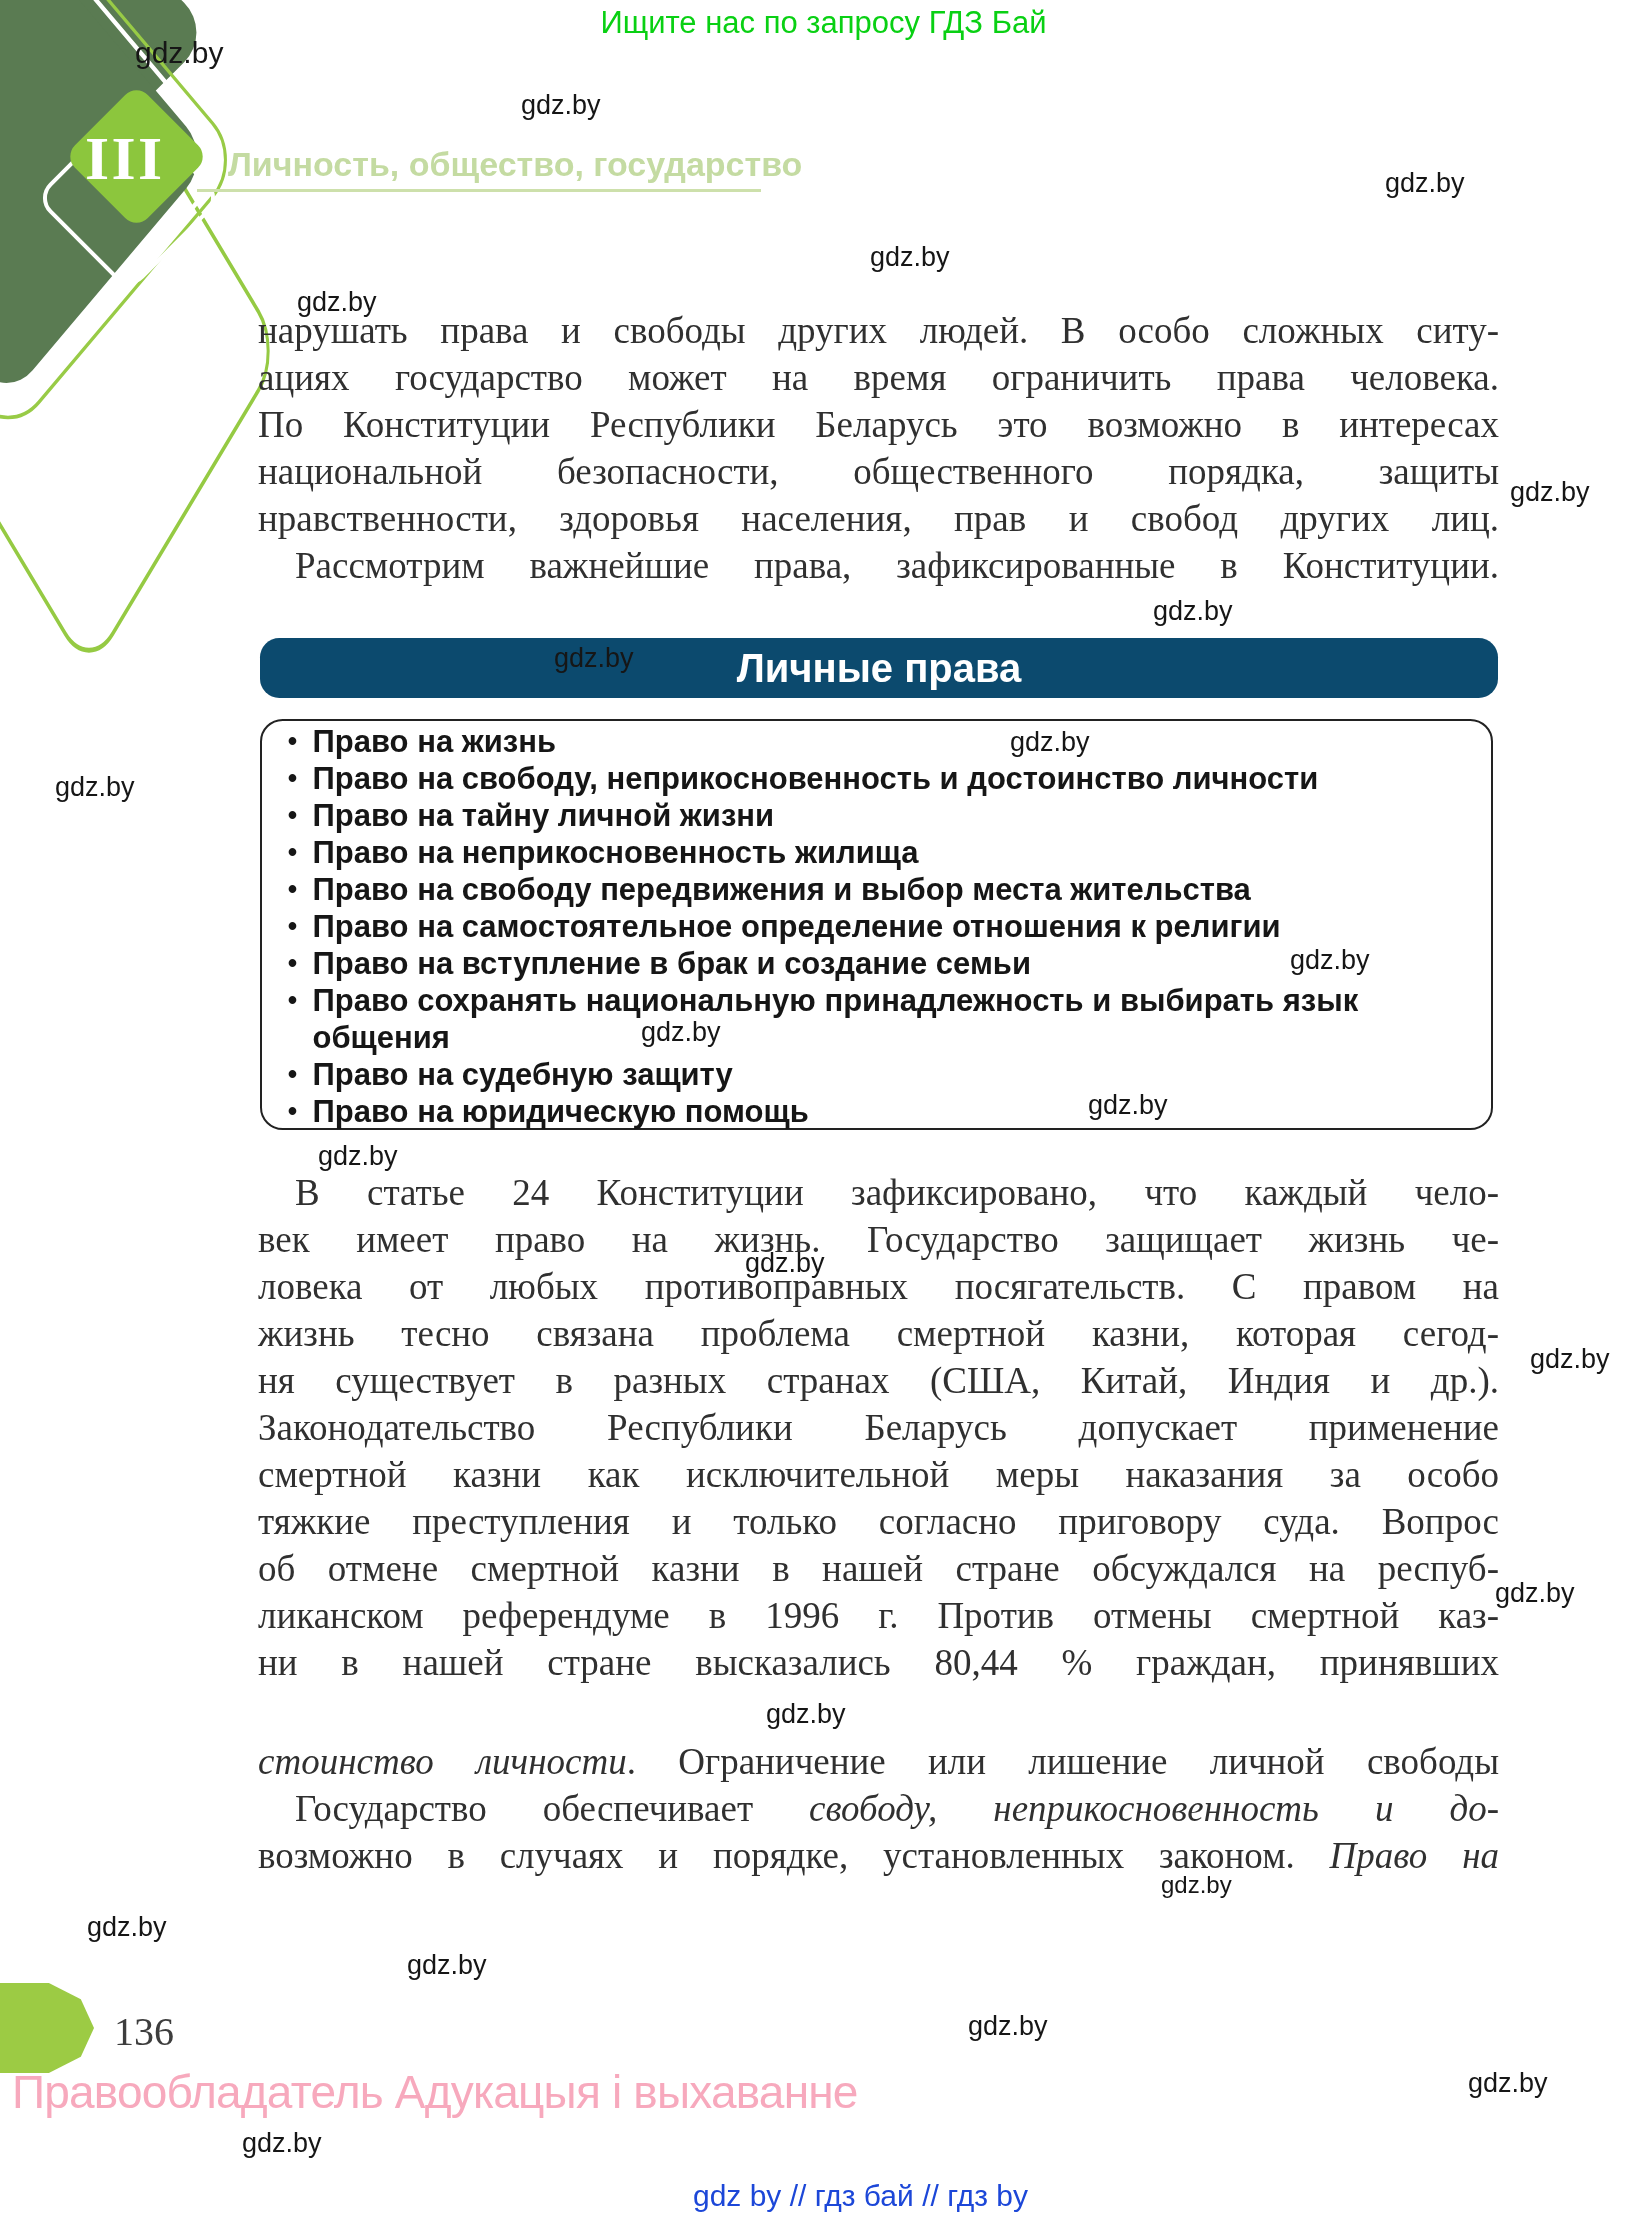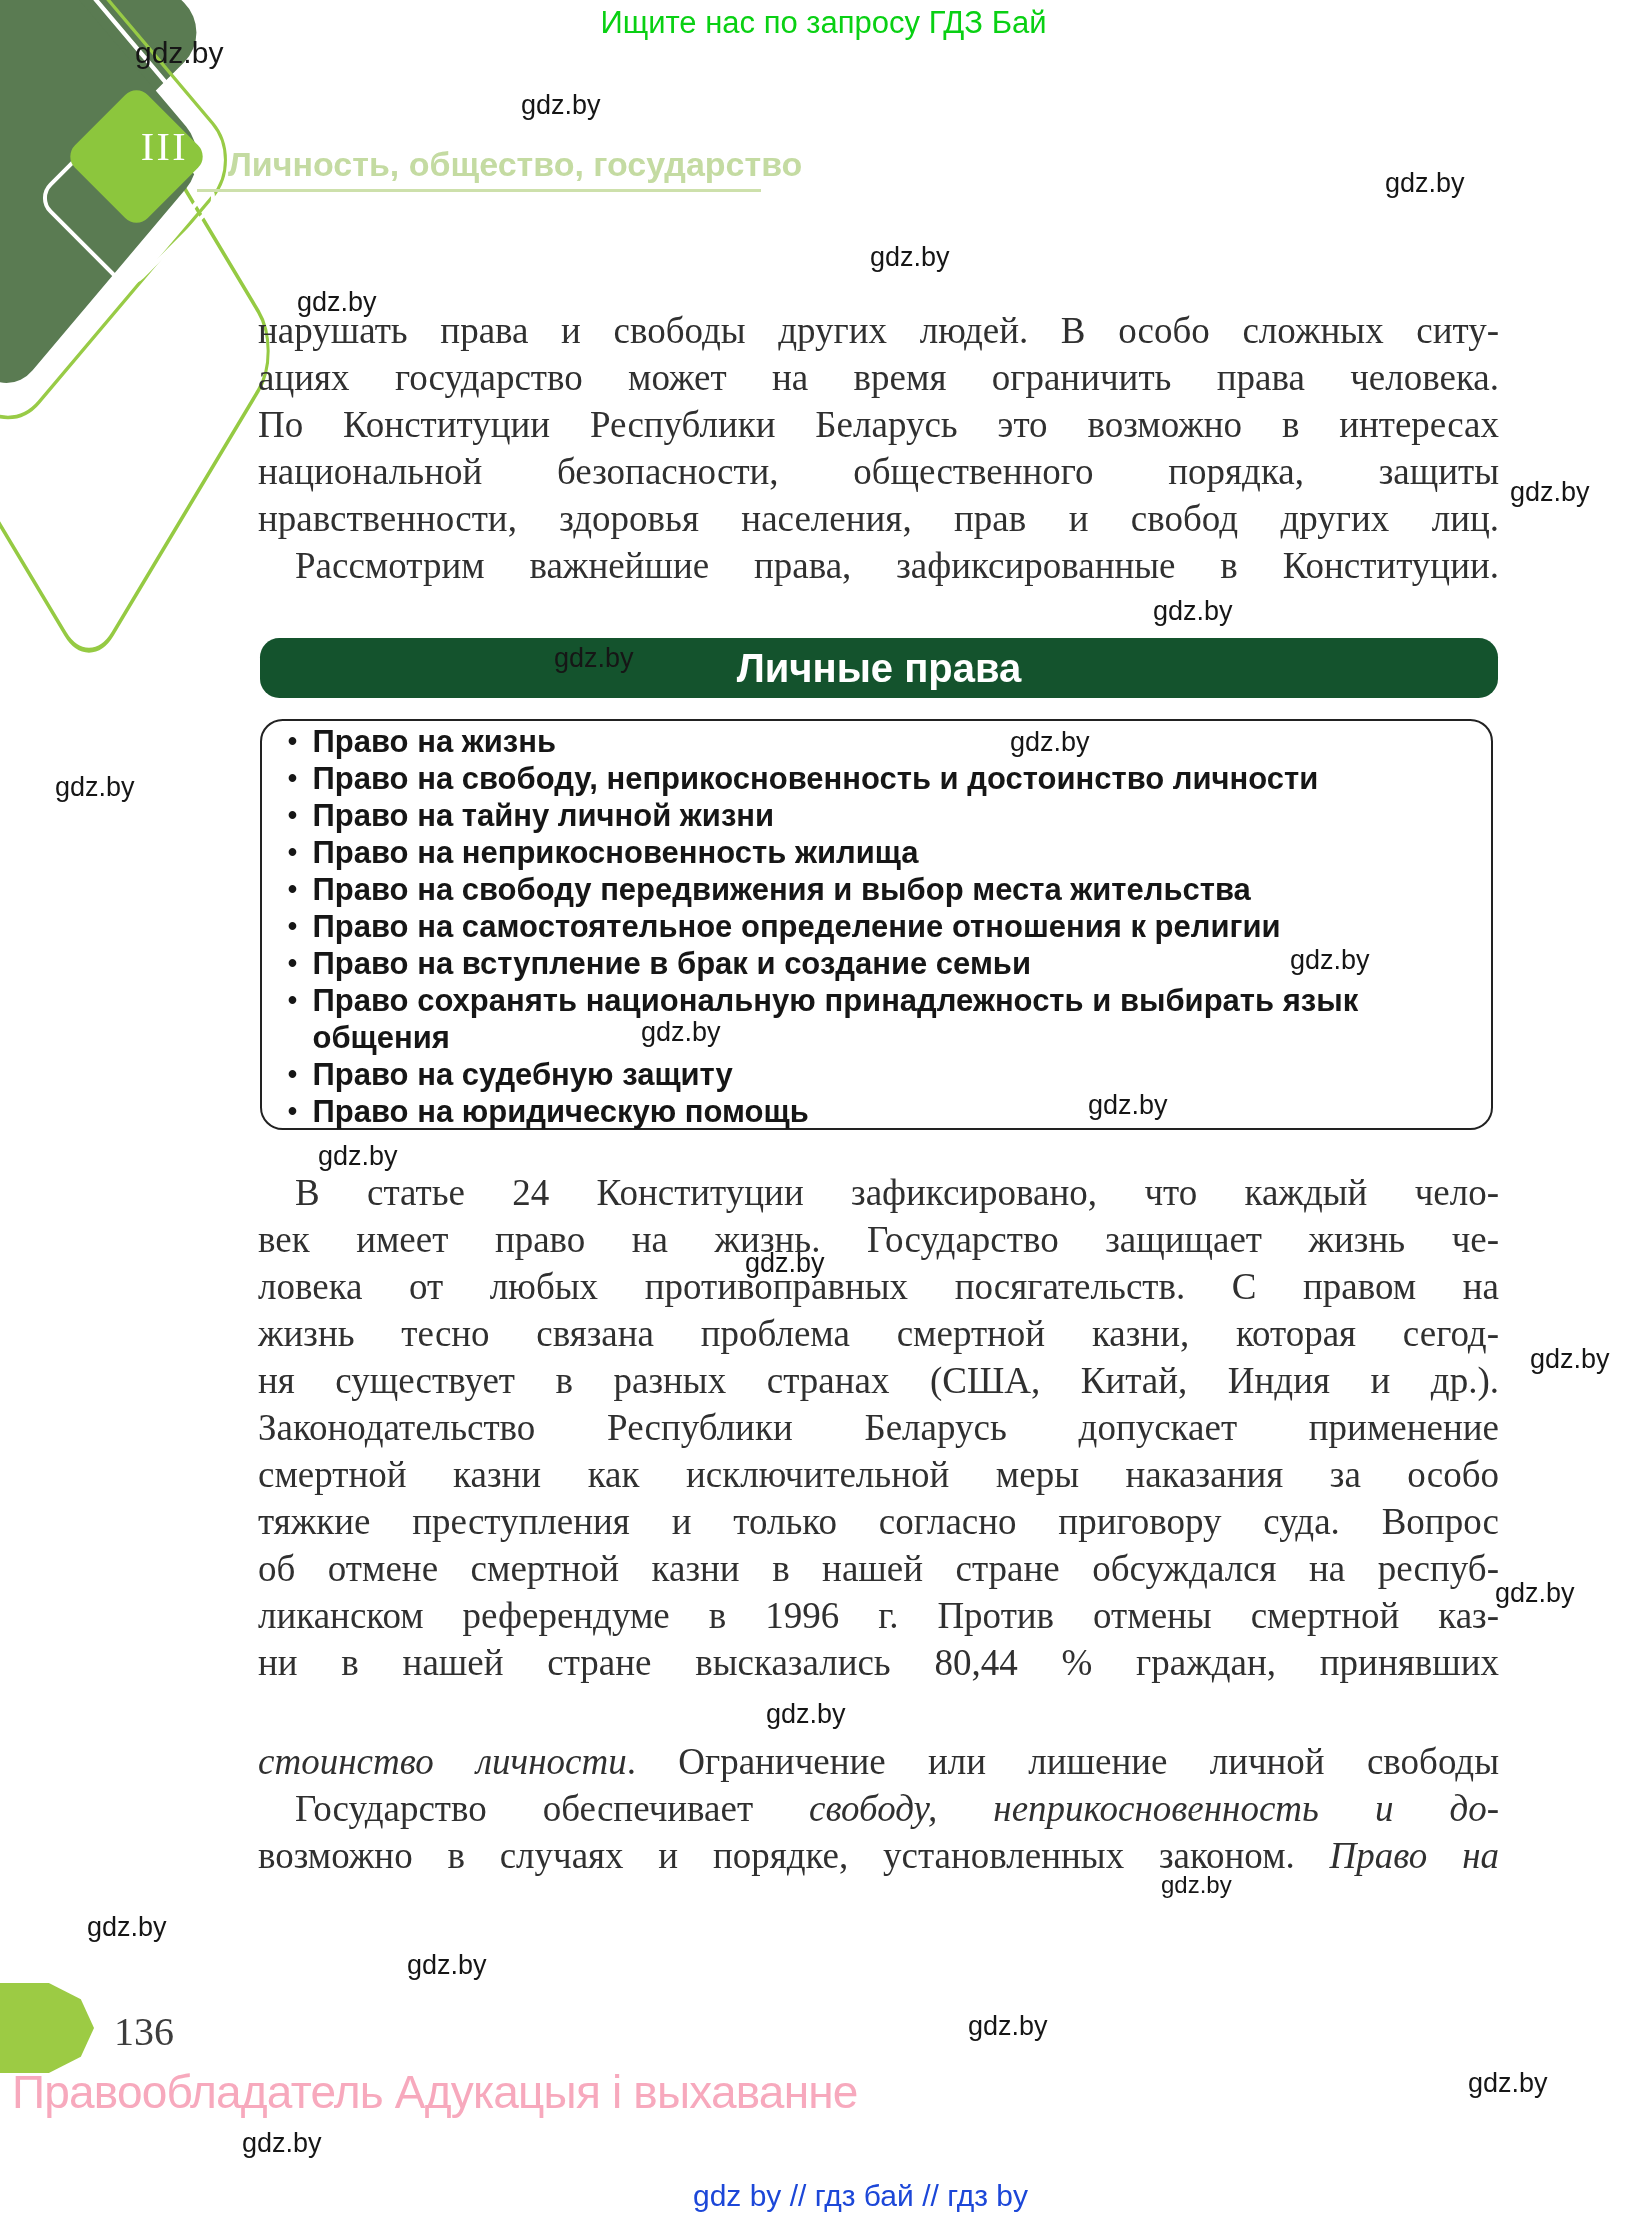--- a/index.html
+++ b/index.html
@@ -31,42 +31,42 @@
   .dark-b{width:291px;height:291px;background:#5a7b52;border-radius:37px;
           left:-139px;top:12px;transform:scaleY(1.184) rotate(45deg);}
   .w-outline-big{width:310px;height:310px;border:4px solid #ffffff;border-radius:42px;
           left:-149px;top:2.4px;transform:scaleY(1.184) rotate(45deg);}
   .g-outline-big{width:330px;height:330px;border:3.2px solid #98cb46;border-radius:45px;
           left:-160px;top:-8px;transform:scaleY(1.184) rotate(45deg);}
   .w-outline-sm{width:126px;height:126px;border:4px solid #ffffff;border-radius:21px;
           left:62px;top:131px;transform:rotate(45deg);}
   .diamond{width:103px;height:103px;background:#8cc63d;border-radius:16px;
           left:85px;top:105px;transform:rotate(45deg);}
-  .numeral{position:absolute;left:85px;top:123px;width:103px;text-align:right;
-          font-family:"Liberation Serif", serif;font-weight:400;font-size:40px;
+  .numeral{position:absolute;left:85px;top:123px;width:103px;text-align:left;
+          font-family:"Liberation Serif", serif;font-weight:700;font-size:62px;
           color:#ffffff;letter-spacing:2.4px;z-index:6;}
 
   
   .chapter-title{position:absolute;left:228px;top:145px;
         font-family:"Liberation Sans", sans-serif;font-weight:700;font-size:34px;
         color:#c4dba2;white-space:nowrap;z-index:6;}
   .title-underline{position:absolute;left:197px;top:189px;width:564px;height:3.2px;
         background:#cde0ab;z-index:6;}
 
   
   .para{position:absolute;left:258px;width:1241px;font-size:37px;line-height:47px;
         color:#303030;z-index:10;}
   .line{text-align:justify;text-align-last:justify;}
   .line.short{text-align:left;text-align-last:left;}
   .line.indent{text-indent:37px;}
   .ital{font-style:italic;}
 
   
   .rights-header{position:absolute;left:260px;top:638px;width:1238px;height:60px;
-        background:#14532d;border-radius:19.3px;z-index:8;
+        background:#0c4a6e;border-radius:19.3px;z-index:8;
         display:flex;align-items:center;justify-content:center;}
   .rights-header span{font-family:"Liberation Sans", sans-serif;font-weight:700;
         font-size:40px;color:#ffffff;}
   .rights-box{position:absolute;left:260px;top:719px;width:1233px;height:411px;
         border:2.4px solid #222222;border-radius:22.6px;box-sizing:border-box;
         padding:2.4px 0 0 0;z-index:8;}
   .rights-box .li{display:flex;align-items:flex-start;
         font-family:"Liberation Sans", sans-serif;font-weight:700;font-size:31px;
         line-height:37px;color:#161616;}
   .rights-box .blt{width:40px;text-align:center;flex:0 0 40px;margin-left:10.5px;

